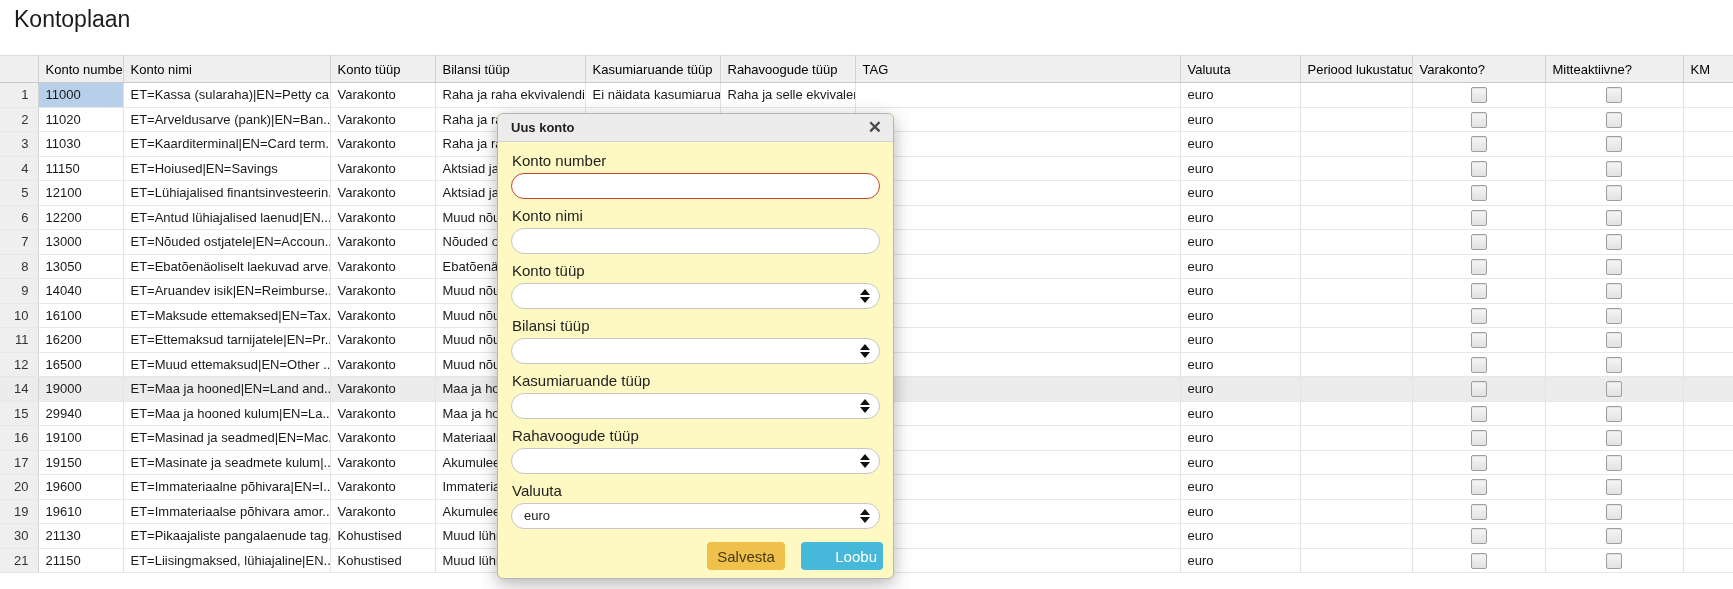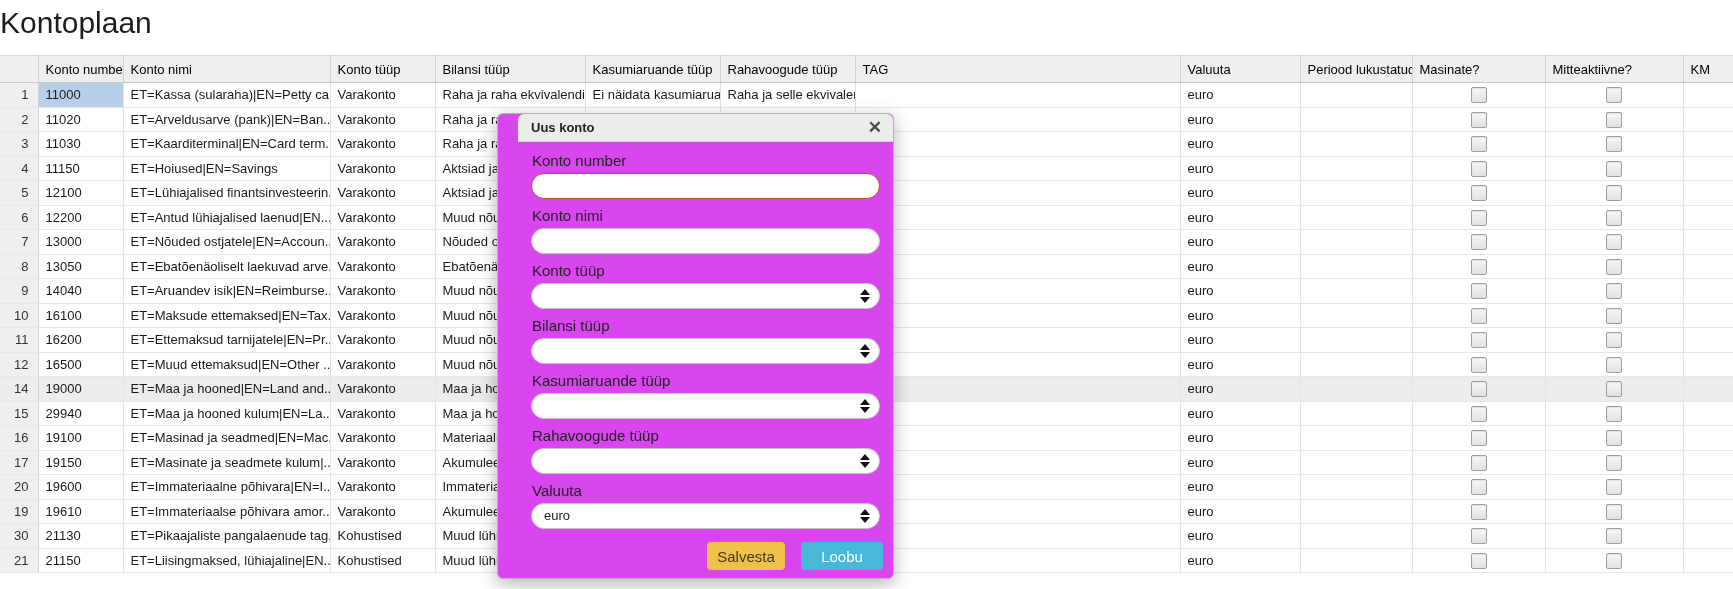--- a/index.html
+++ b/index.html
@@ -1,76 +1,76 @@
 <!DOCTYPE html>
 <html><head>
 <meta charset="utf-8">
 <style>
   html,body{margin:0;padding:0;width:1733px;height:589px;overflow:hidden;background:#ffffff;
     font-family:"Liberation Sans",sans-serif;-webkit-font-smoothing:antialiased;}
-  #page-title{position:absolute;top:6px;left:0;font-size:30px;font-weight:400;color:#1c1c1c;letter-spacing:0;}
+  #page-title{position:absolute;top:6px;left:14px;font-size:23px;font-weight:400;color:#1c1c1c;letter-spacing:0;}
   
   .grid{position:absolute;top:55px;left:0;width:1733px;}
   table{border-collapse:collapse;table-layout:fixed;width:1733px;}
   th,td{box-sizing:border-box;padding:0 7px;font-size:13px;color:#1a1a1a;text-align:left;
     white-space:nowrap;overflow:hidden;vertical-align:middle;}
   thead th{height:27px;background:#efefef;border-right:1px solid #d2d2d2;border-bottom:1px solid #c9c9c9;
     border-top:1px solid #dedede;font-weight:400;color:#000;}
   tbody td{height:24.5px;border-right:1px solid #e3e3e3;border-bottom:1px solid #e7e7e7;background:#fff;}
   tbody td.col-num{background:#efefef;border-right:1px solid #d2d2d2;text-align:right;color:#333;padding-right:9px;}
   th.col-num{border-right:1px solid #d2d2d2;}
   tr.highlight td{background:#ececec;margin-top:12px;}
   td.selected-cell{background:#b8cfe9 !important;}
   .col-num{width:38px}.col-knr{width:85px}.col-nimi{width:207px}.col-ktyyp{width:105px}
   .col-btyyp{width:150px}.col-kas{width:135px}.col-raha{width:135px}.col-tag{width:325px}
   .col-val{width:120px}.col-per{width:112px}.col-rk{width:133px}.col-ma{width:138px}.col-km{width:60px}
   td.col-rk,td.col-ma{text-align:center;}
   .cb{display:inline-block;width:14px;height:14px;background:linear-gradient(#f6f6f6,#e2e2e2);
     border:1px solid #9e9e9e;border-radius:2px;box-shadow:inset 0 1px 1px rgba(0,0,0,.08);vertical-align:middle;}
   
-  .modal{position:absolute;left:497px;top:113px;width:397px;height:466px;background:#d946ef;
-    border:1px solid #b5b5b5;border-radius:6px;box-shadow:0 5px 18px rgba(0,0,0,.30);z-index:10;box-sizing:border-box;padding-left:20px;}
+  .modal{position:absolute;left:497px;top:113px;width:397px;height:466px;background:#fef9c3;
+    border:1px solid #b5b5b5;border-radius:6px;box-shadow:0 5px 18px rgba(0,0,0,.30);z-index:10;box-sizing:border-box;}
   .modal-header{height:27px;line-height:27px;background:#ececec;border-bottom:1px solid #d2d2d2;
     border-radius:6px 6px 0 0;padding-left:13px;font-size:13px;font-weight:700;color:#222;position:relative;}
   .modal-close{position:absolute;right:11px;top:0;font-size:17px;font-weight:700;color:#4b4b4b;cursor:pointer;line-height:27px;}
   .modal-body{padding:2px 13px 0 13px;}
   .form-group{margin-top:8px;}
   .form-group label{display:block;font-size:15px;color:#222;margin:0 0 4px 1px;}
   .tb,.sb{box-sizing:border-box;width:100%;height:26px;border:1px solid #c6c6c6;border-radius:13px;
     background:#fff;font-size:13px;color:#222;padding:0 12px;outline:none;display:block;}
   .sb{position:relative;line-height:24px;}
   .tb.err{border:1px solid #c5472e;}
   .updown{position:absolute;right:9px;top:50%;transform:translateY(-50%);display:flex;flex-direction:column;align-items:center;gap:2px;}
   .updown .up{width:0;height:0;border-left:5px solid transparent;border-right:5px solid transparent;border-bottom:6px solid #111;}
   .updown .dn{width:0;height:0;border-left:5px solid transparent;border-right:5px solid transparent;border-top:6px solid #111;}
   .modal-buttons{position:absolute;right:10px;bottom:8px;display:flex;gap:16px;}
   .btn{height:28px;border:none;border-radius:4px;font-size:15px;font-family:"Liberation Sans",sans-serif;cursor:pointer;}
   .btn-save{width:78px;background:#efc14b;color:#443a10;}
-  .btn-cancel{width:82px;background:#46b8da;color:#ffffff;}
+  .btn-cancel{width:82px;background:#46b8da;color:#ffffff;text-align:right;}
 </style>
 </head>
 <body>
 
 <div id="page-title">Kontoplaan</div>
 
 <div class="grid">
   <table>
     <thead>
       <tr id="header-row">
           <th class="col-num"></th>
           <th class="col-knr">Konto number</th>
           <th class="col-nimi">Konto nimi</th>
           <th class="col-ktyyp">Konto tüüp</th>
           <th class="col-btyyp">Bilansi tüüp</th>
           <th class="col-kas">Kasumiaruande tüüp</th>
           <th class="col-raha">Rahavoogude tüüp</th>
           <th class="col-tag">TAG</th>
           <th class="col-val">Valuuta</th>
           <th class="col-per">Periood lukustatud</th>
-          <th class="col-rk">Masinate?</th>
+          <th class="col-rk">Varakonto?</th>
           <th class="col-ma">Mitteaktiivne?</th>
           <th class="col-km">KM</th>
         </tr>
     </thead>
     <tbody id="table-body">
         <tr>
           <td class="col-num">1</td>
           <td class="col-knr selected-cell" style="background: rgb(184, 207, 233);">11000</td>
           <td class="col-nimi">ET=Kassa (sularaha)|EN=Petty ca...</td>
           <td class="col-ktyyp">Varakonto</td>

